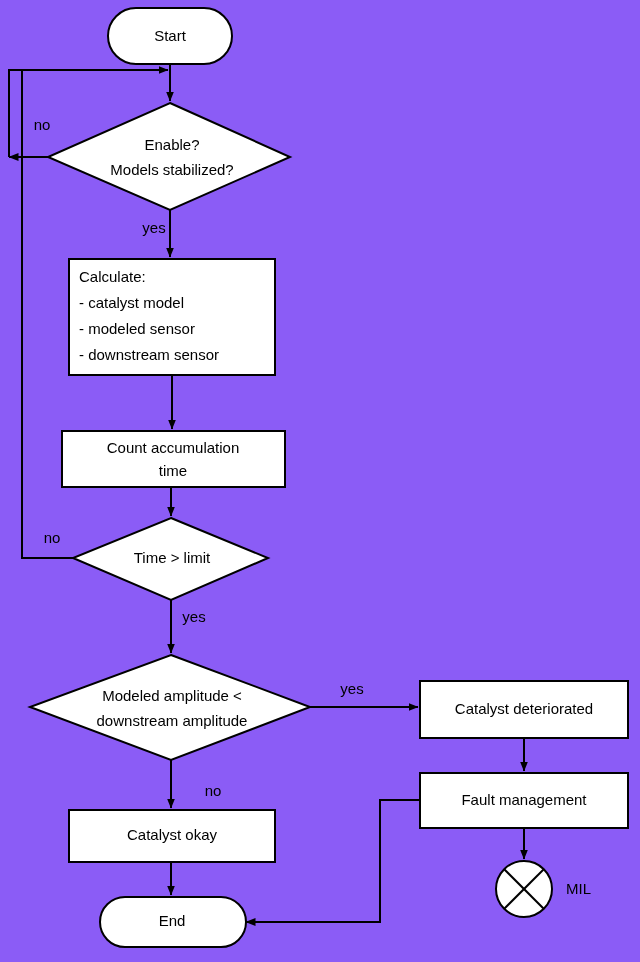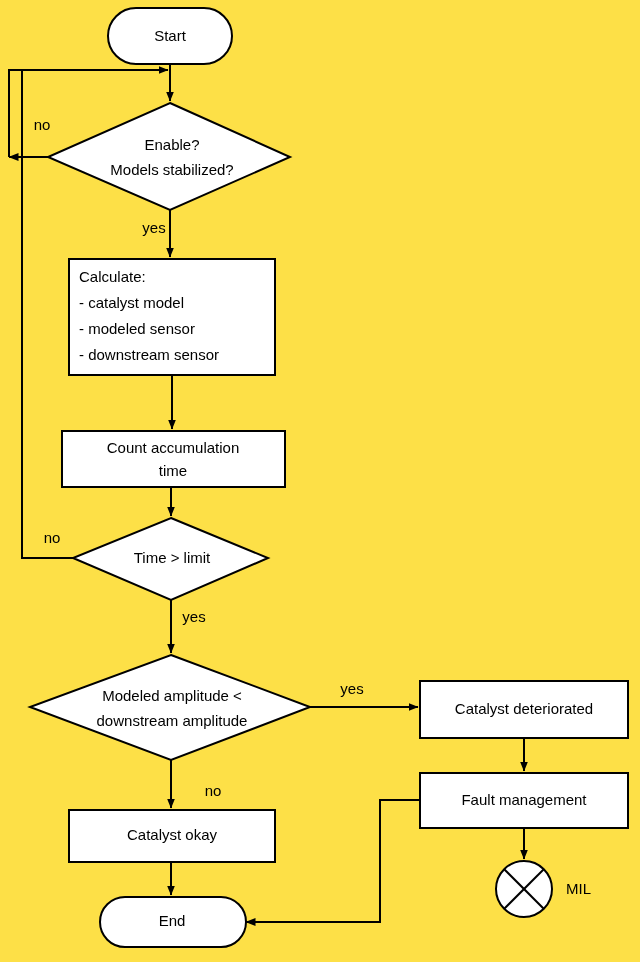--- a/index.html
+++ b/index.html
@@ -8,21 +8,21 @@
     padding: 0;
     background: #ffffff;
   }
   body {
     font-family: "Liberation Sans", sans-serif;
   }
   #canvas {
     position: relative;
     width: 640px;
     height: 962px;
-    background: #fde047;
+    background: #8b5cf6;
     overflow: hidden;
   }
   #flow-svg {
     position: absolute;
     top: 0;
     left: 0;
     width: 640px;
     height: 962px;
   }
   .node-shape {

